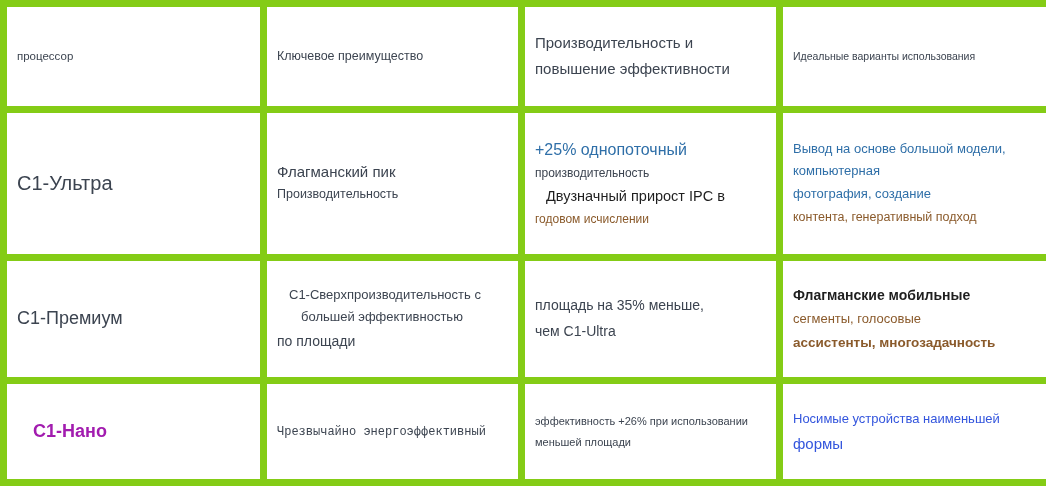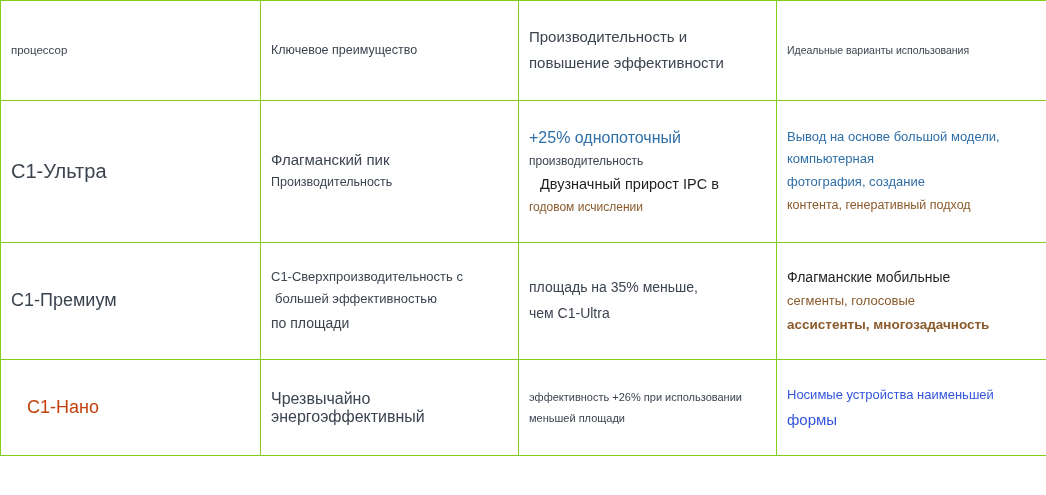--- a/index.html
+++ b/index.html
@@ -13,21 +13,21 @@
     font-family: "Liberation Sans", sans-serif;
     color: #333333;
     overflow: hidden;
   }
   table.spec-table {
     width: 1046px;
     border-collapse: collapse;
     table-layout: fixed;
   }
   table.spec-table td {
-    border: 1px solid #84cc16;
+    border: 7px solid #84cc16;
     vertical-align: middle;
     padding: 23px 10px;
     box-sizing: border-box;
   }
   col.c0 { width: 260px; }
   col.c1 { width: 258px; }
   col.c2 { width: 258px; }
   col.c3 { width: 270px; }
 
   
@@ -40,53 +40,53 @@
   
   tr.r1 td { height: 134px; }
   tr.r2 td { height: 98px; }
   tr.r3 td { height: 84px; }
   tr.r4 td { height: 82px; }
 
   
   .name-ultra   { font-size: 20px; color: #3c4450; }
   .name-premium { font-size: 18px; color: #3c4450; }
   .name-pro     { font-size: 18px; color: #3c4450; padding-left: 16px; }
-  .name-nano    { font-size: 18px; color: #c2410c; padding-left: 16px; }
+  .name-nano    { font-size: 18px; color: #a21caf; padding-left: 16px; font-weight: bold; }
 
   .line { display: block; }
 
   
   .r1-key-1 { font-size: 15px; color: #3c4450; line-height: 1.6; }
   .r1-key-2 { font-size: 12.5px; color: #3c4450; line-height: 1.7; }
   .r1-perf-1 { font-size: 16px; color: #2f6fa8; line-height: 1.7; }
   .r1-perf-2 { font-size: 12px; color: #3c4450; line-height: 1.8; }
   .r1-perf-3 { font-size: 14.5px; color: #1f1f1f; line-height: 1.7; margin-left: 11px; }
   .r1-perf-4 { font-size: 12px; color: #8a5a2b; line-height: 1.8; }
   .r1-ideal-1 { font-size: 13px; color: #2f6fa8; line-height: 1.75; }
   .r1-ideal-2 { font-size: 13px; color: #2f6fa8; line-height: 1.75; }
   .r1-ideal-3 { font-size: 12.5px; color: #8a5a2b; line-height: 1.8; }
 
   
-  .r2-key-1 { font-size: 13px; color: #3c4450; line-height: 1.75; }
-  .r2-key-2 { font-size: 13px; color: #3c4450; line-height: 1.75; padding-left: 4px; }
+  .r2-key-1 { font-size: 13px; color: #3c4450; line-height: 1.75; margin-left: 12px; }
+  .r2-key-2 { font-size: 13px; color: #3c4450; line-height: 1.75; padding-left: 4px; margin-left: 20px; }
   .r2-key-3 { font-size: 14px; color: #3c4450; line-height: 1.8; }
   .r2-perf  { font-size: 14px; color: #3c4450; line-height: 1.85; }
-  .r2-ideal-1 { font-size: 14px; color: #1f1f1f; font-weight: normal; line-height: 1.7; }
+  .r2-ideal-1 { font-size: 14px; color: #1f1f1f; font-weight: bold; line-height: 1.7; }
   .r2-ideal-2 { font-size: 13px; color: #8a5a2b; line-height: 1.8; }
   .r2-ideal-3 { font-size: 13.5px; color: #8a5a2b; font-weight: bold; line-height: 1.75; }
 
   
   .r3-key { font-size: 12.5px; color: #3c4450; }
   .r3-perf-1 { font-size: 15px; color: #2f6fa8; line-height: 1.75; }
   .r3-perf-2 { font-size: 12px; color: #3c4450; line-height: 1.8; }
   .r3-ideal-1 { font-size: 12.5px; color: #3c4450; line-height: 1.85; }
   .r3-ideal-2 { font-size: 12.5px; color: #3c4450; line-height: 1.85; }
 
   
-  .r4-key { font-size: 16px; color: #3c4450; }
+  .r4-key { font-size: 12px; color: #3c4450; font-family: Liberation Mono, monospace; }
   .r4-perf-1 { font-size: 11px; color: #3c4450; line-height: 1.9; }
   .r4-perf-2 { font-size: 11px; color: #3c4450; line-height: 1.9; }
   .r4-ideal-1 { font-size: 13px; color: #3355dd; line-height: 1.8; }
   .r4-ideal-2 { font-size: 15px; color: #3355dd; line-height: 1.7; }
 </style>
 </head>
 <body>
 
 <table class="spec-table">
   <colgroup>

